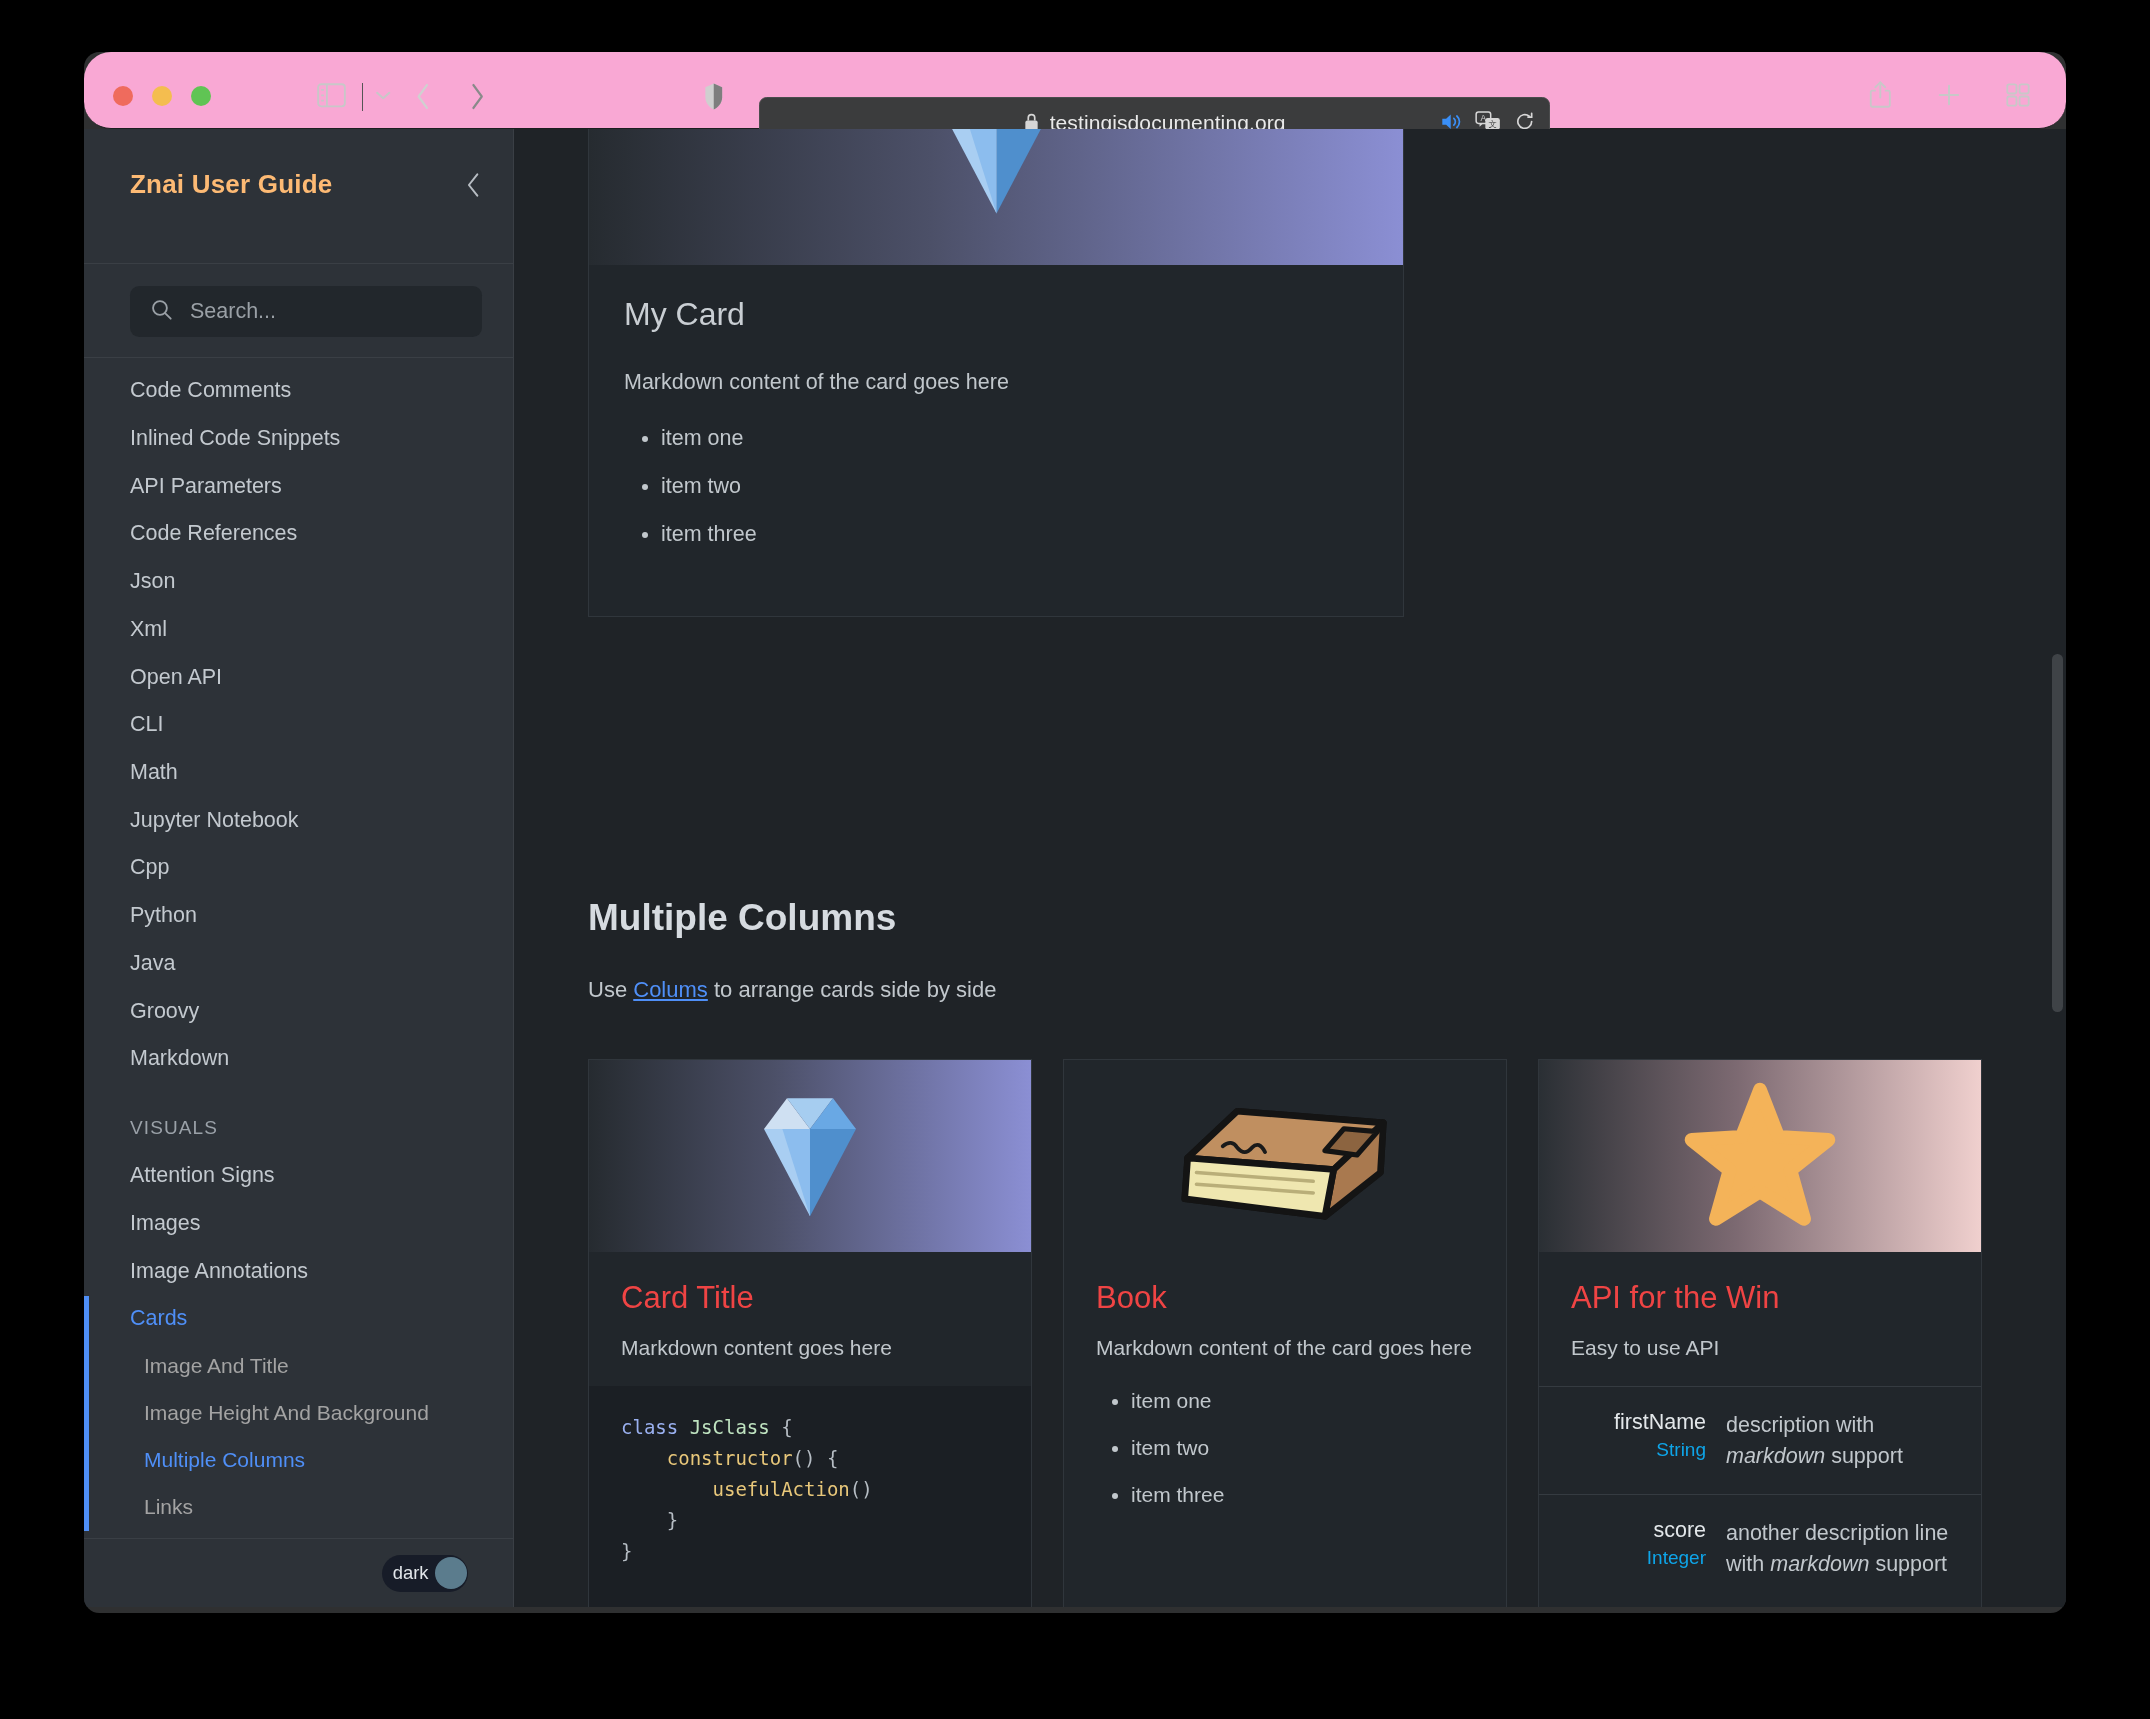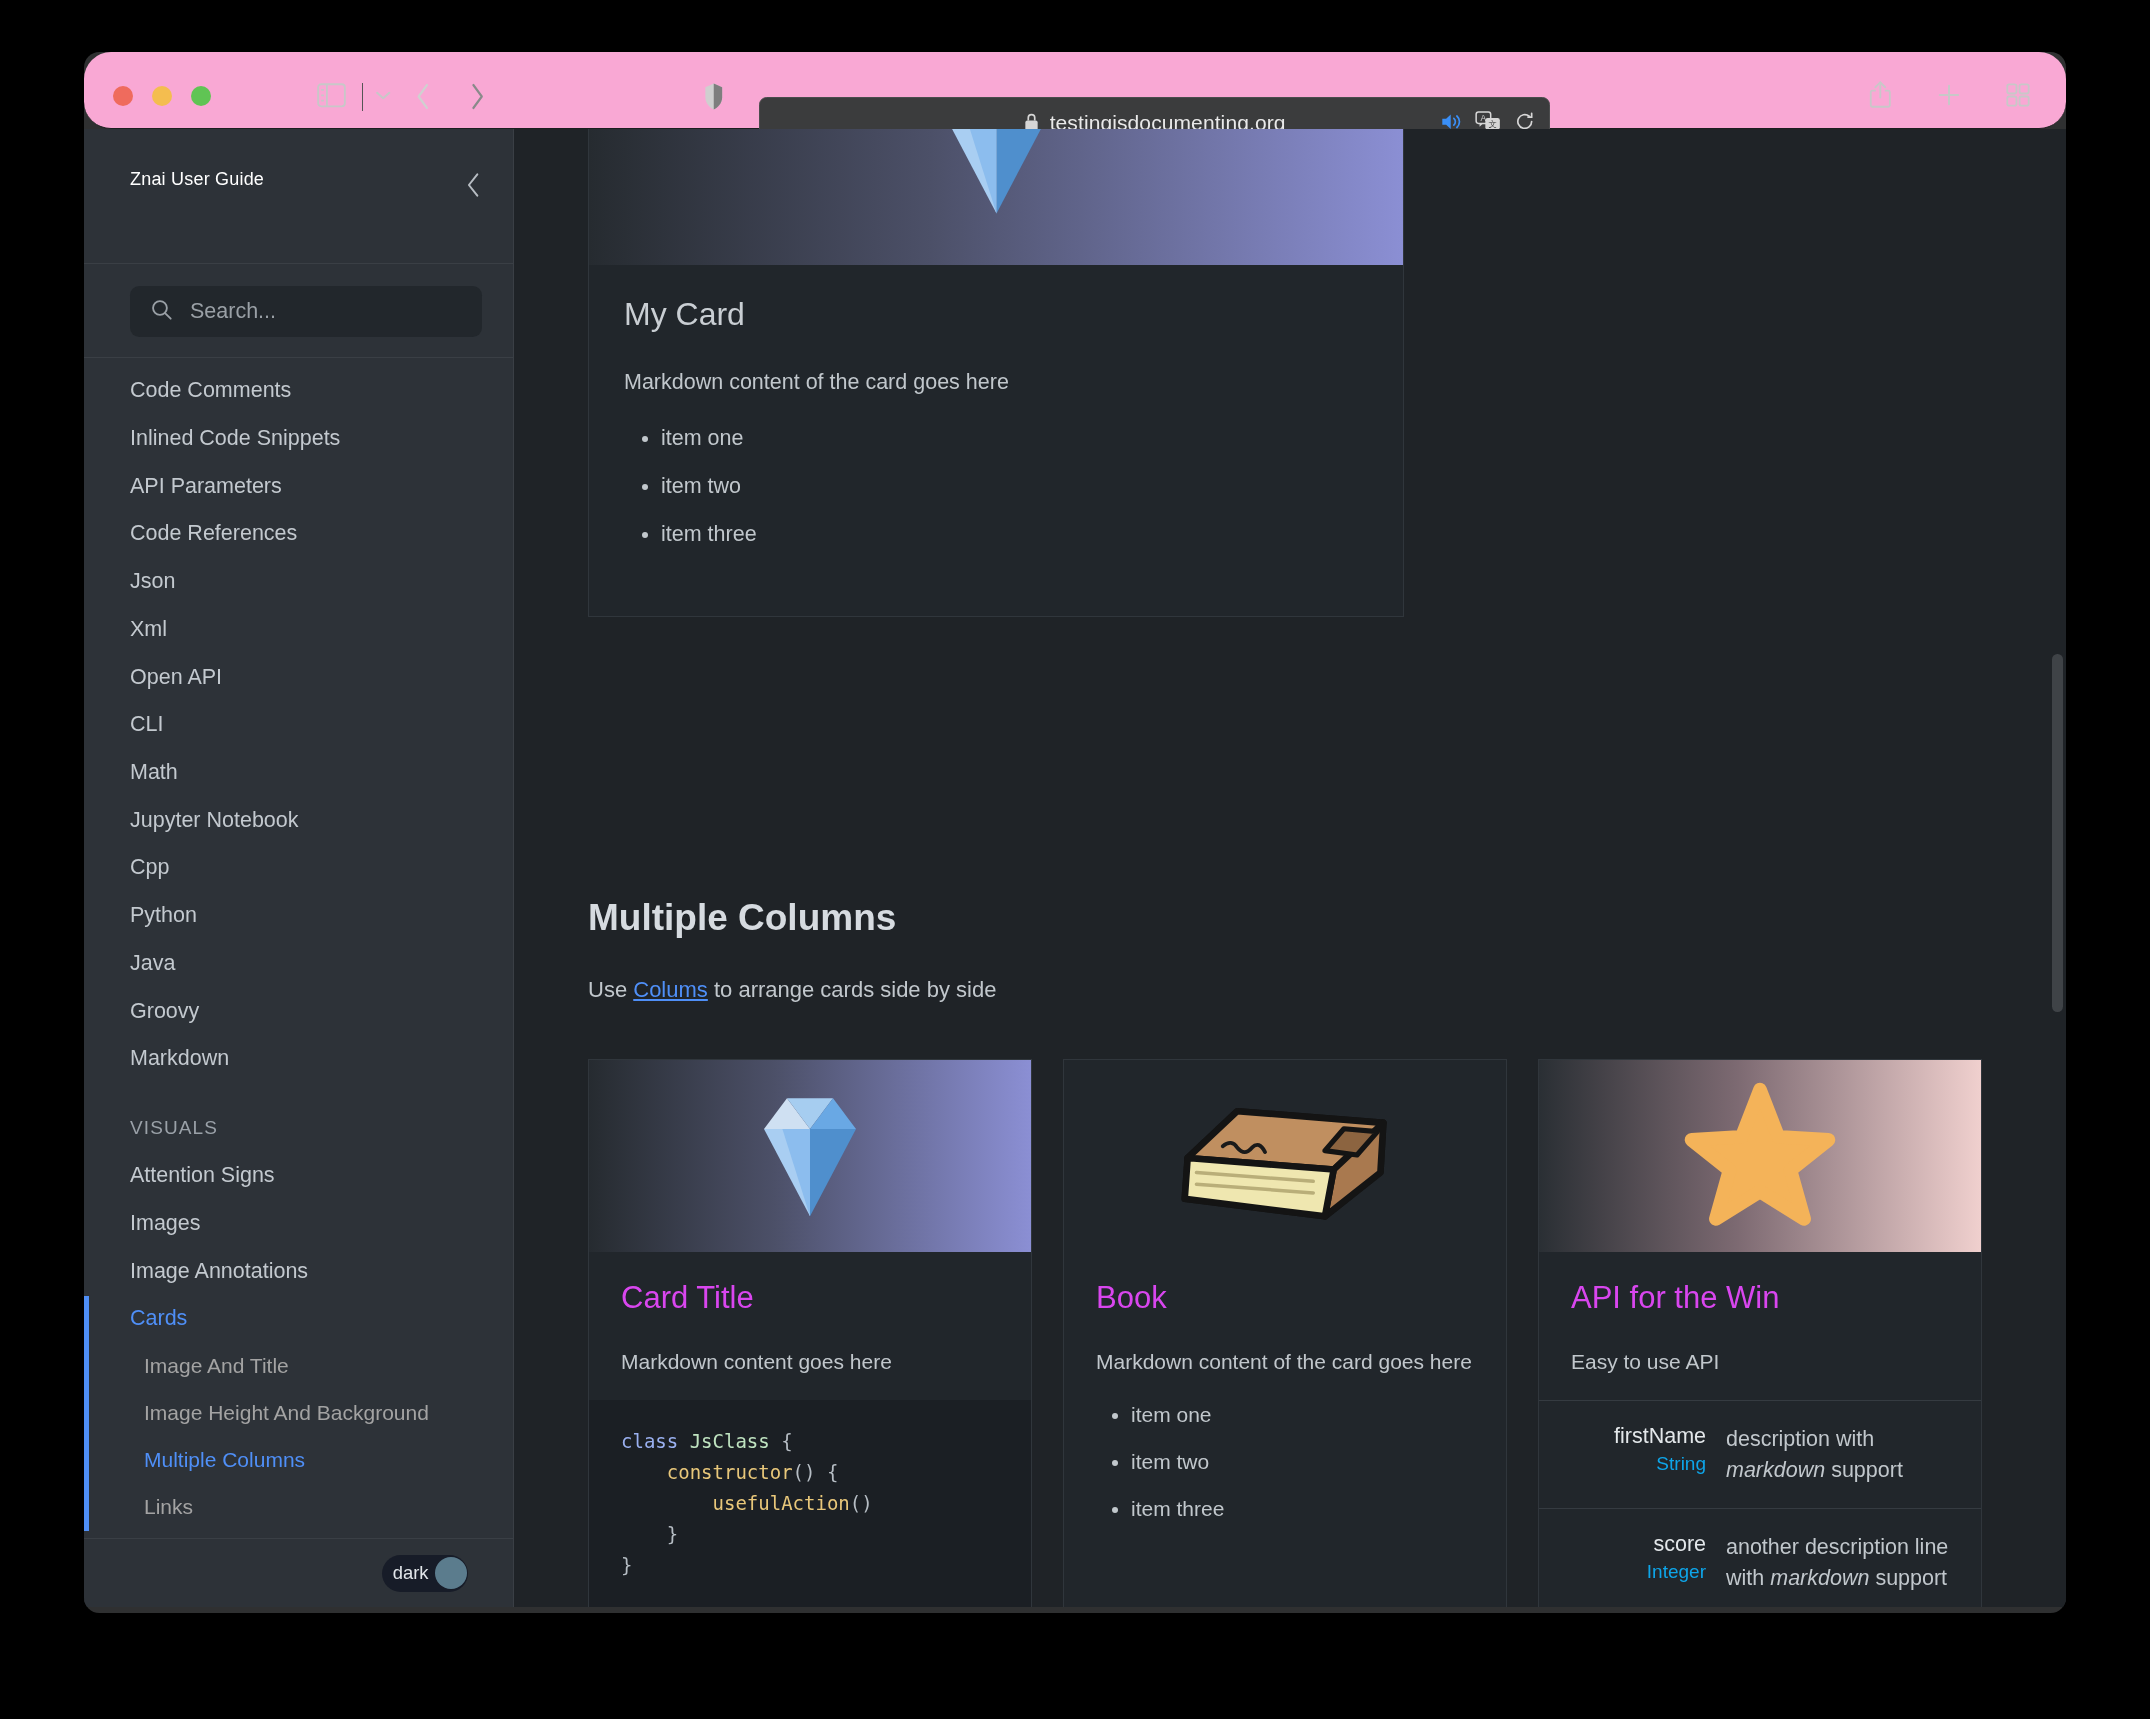--- a/index.html
+++ b/index.html
@@ -122,23 +122,24 @@
   }
   #sidebar-header {
     height: 135px;
     padding: 40px 31px 0 46px;
     display: flex;
     align-items: flex-start;
     justify-content: space-between;
     border-bottom: 0.8px solid #3a3f45;
   }
   #doc-title {
-    font-size: 18px;
-    color: #ffffff;
+    font-size: 26px;
+    color: #fdba74;
     letter-spacing: 0.2px;
+    font-weight: bold;
   }
   #collapse-btn { color: #b6bcc2; margin-top: 3.1px; }
 
   #search-wrap {
     padding: 21.5px 31px 20px 46px;
     border-bottom: 0.8px solid #3a3f45;
   }
   #search-box {
     height: 51px;
     background: #22272c;
@@ -299,23 +300,23 @@
     align-items: center;
     justify-content: center;
   }
   #img-diamond { background: linear-gradient(90deg, #262b30 0%, #4c5068 42%, #8b8fd4 100%); }
   #img-book    { background: #21262b; }
   #img-star    { background: linear-gradient(90deg, #2a2f34 0%, #7d6a72 45%, #f0d0ce 100%); }
 
   .col-body { padding: 28px 32px 23px 32px; }
   .col-title {
     font-size: 31px;
-    color: #d946ef;
+    color: #ef4444;
     font-weight: normal;
-    margin-bottom: 31px;
+    margin-bottom: 17px;
   }
   .col-text {
     font-size: 21px;
     color: #c1c7cc;
     line-height: 1.45;
   }
   .col-list {
     list-style: disc;
     margin: 26px 0 0 35px;
   }

